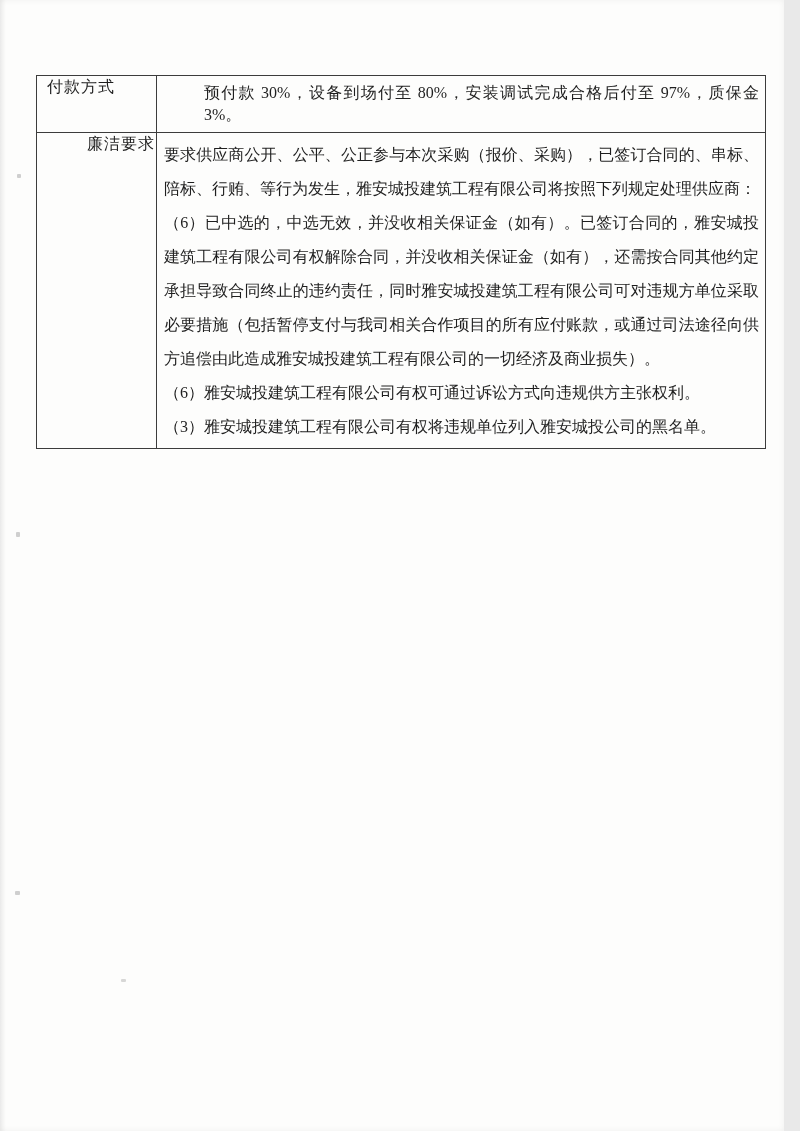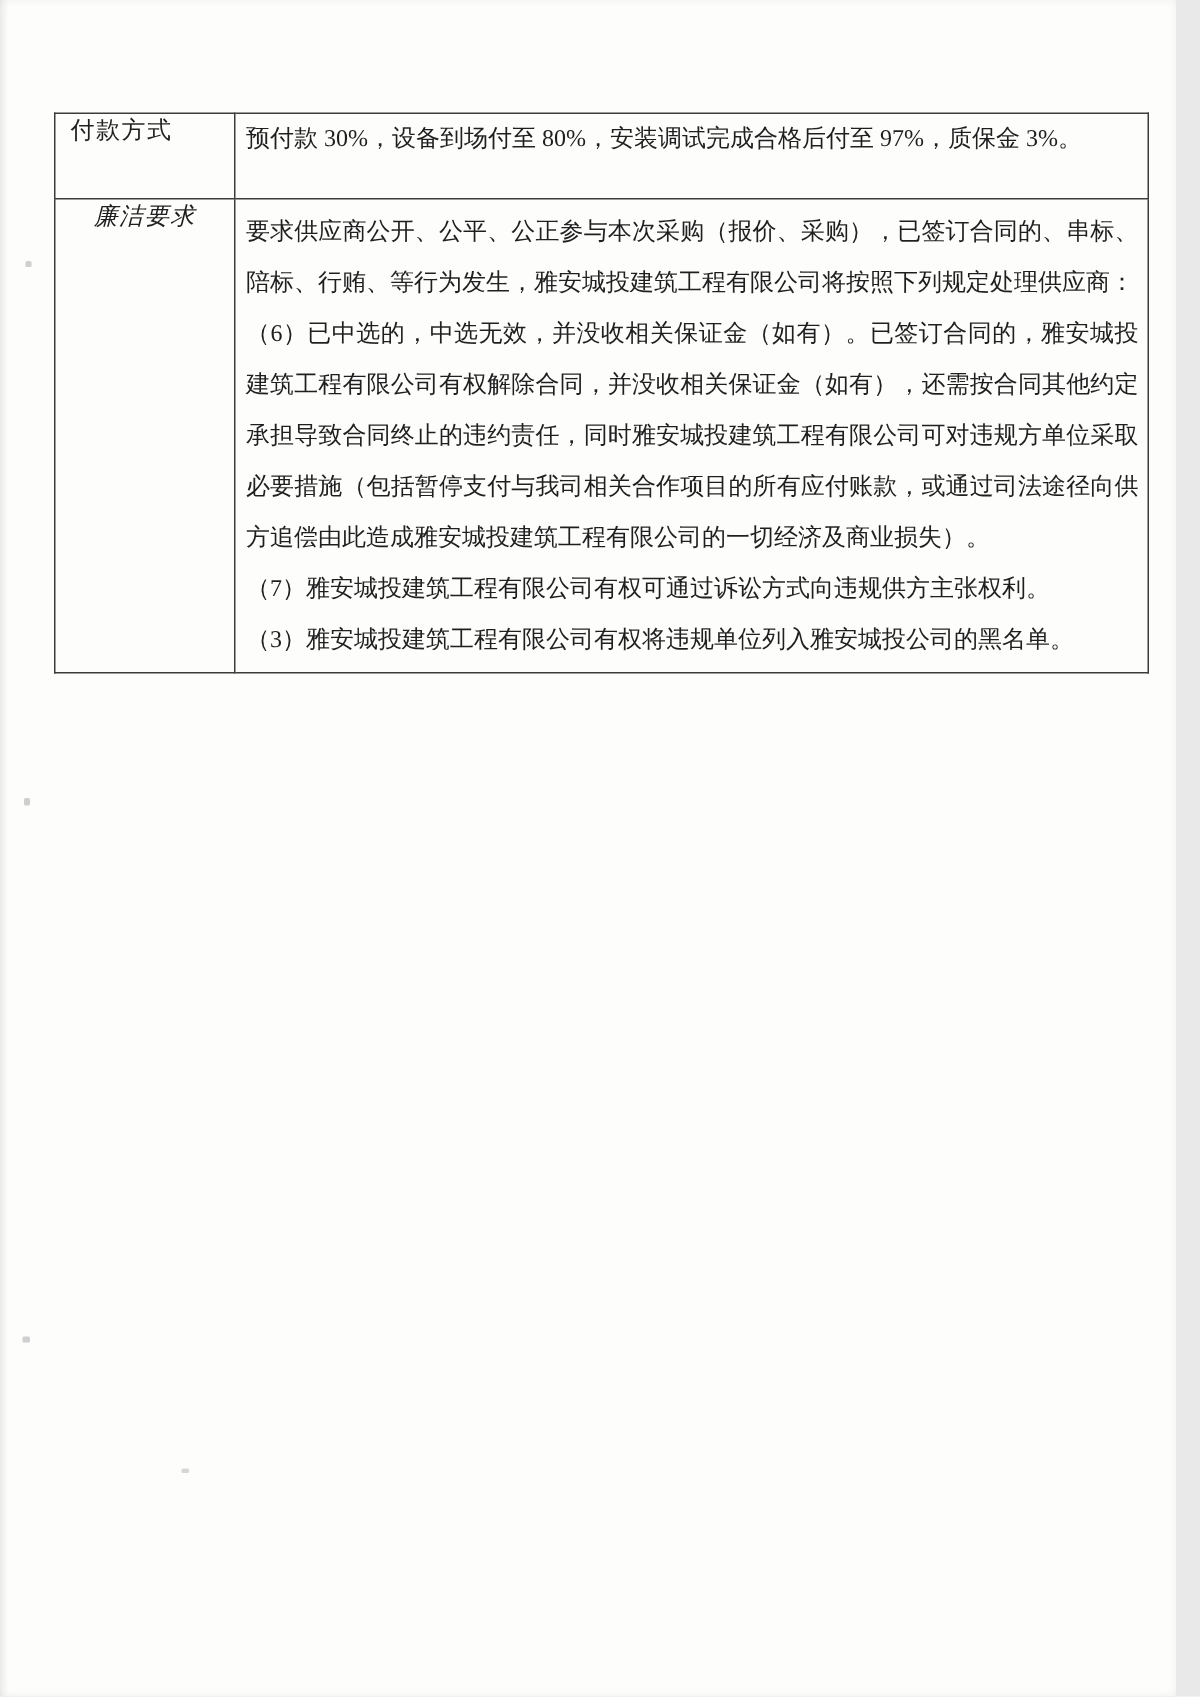--- a/index.html
+++ b/index.html
@@ -37,32 +37,33 @@
     width:117px;
     vertical-align:middle;
   }
   .label-text{
     display:block;
     letter-spacing:1px;
     font-weight:500;
   }
   .row-payment td{height:47px;}
   .row-payment .label-text{padding-left:9px;}
-  .row-integrity td.label-cell{text-align:center;font-style:italic;}
+  .row-integrity td.label-cell{text-align:right;}
   .row-integrity td.value-cell{height:305px;}
   td.value-cell{
     padding:5px 6px 4px 7px;
   }
   .value-cell p{
     margin:0;
     text-align:justify;
   }
   .row-payment .value-cell p{
     line-height:22px;
     padding-top:1px;
+    margin-left:40px;
   }
   .row-integrity .value-cell p{
     line-height:34px;
   }
   .speck{
     position:absolute;
     background:#a9a9a9;
     opacity:.55;
     border-radius:1px;
   }
@@ -91,21 +92,21 @@
           <p>预付款 30%，设备到场付至 80%，安装调试完成合格后付至 97%，质保金 3%。</p>
         </td>
       </tr>
       <tr class="row-integrity">
         <td class="label-cell">
           <span class="label-text">廉洁要求</span>
         </td>
         <td class="value-cell">
           <p>要求供应商公开、公平、公正参与本次采购（报价、采购），已签订合同的、串标、陪标、行贿、等行为发生，雅安城投建筑工程有限公司将按照下列规定处理供应商：</p>
           <p>（6）已中选的，中选无效，并没收相关保证金（如有）。已签订合同的，雅安城投建筑工程有限公司有权解除合同，并没收相关保证金（如有），还需按合同其他约定承担导致合同终止的违约责任，同时雅安城投建筑工程有限公司可对违规方单位采取必要措施（包括暂停支付与我司相关合作项目的所有应付账款，或通过司法途径向供方追偿由此造成雅安城投建筑工程有限公司的一切经济及商业损失）。</p>
-          <p>（7）雅安城投建筑工程有限公司有权可通过诉讼方式向违规供方主张权利。</p>
+          <p>（6）雅安城投建筑工程有限公司有权可通过诉讼方式向违规供方主张权利。</p>
           <p>（3）雅安城投建筑工程有限公司有权将违规单位列入雅安城投公司的黑名单。</p>
         </td>
       </tr>
     </tbody>
   </table>
 
   <span class="speck s1"></span>
   <span class="speck s2"></span>
   <span class="speck s3"></span>
   <span class="speck s4"></span>

